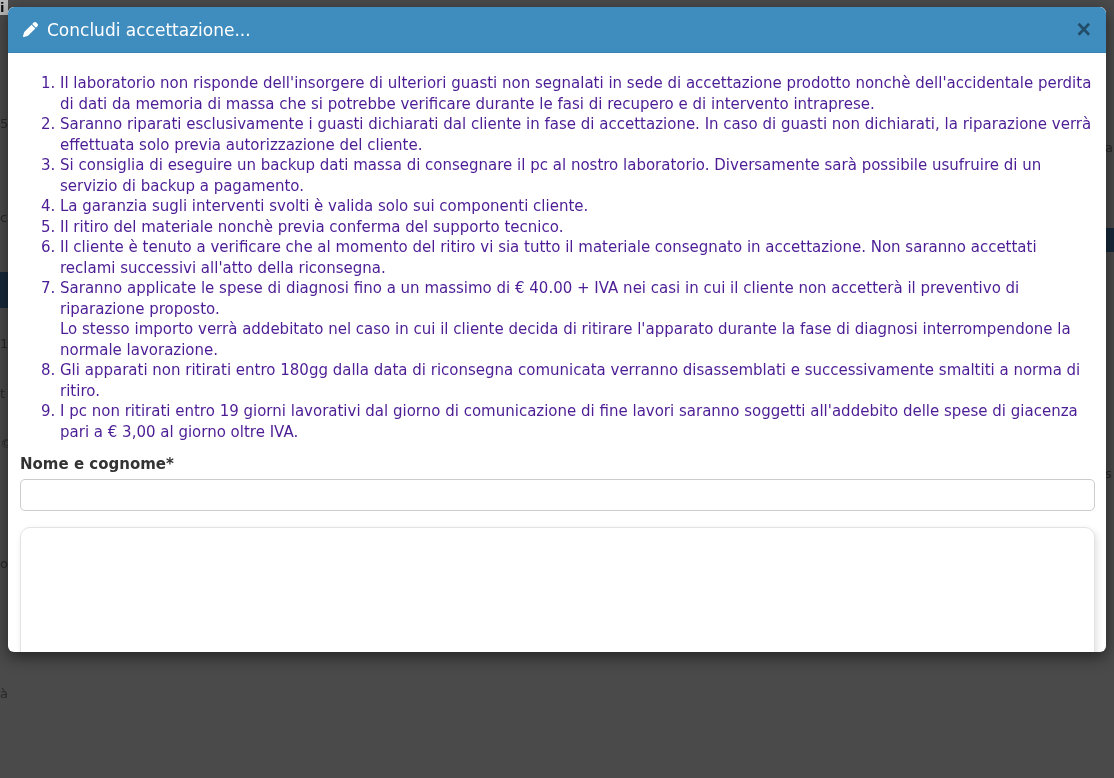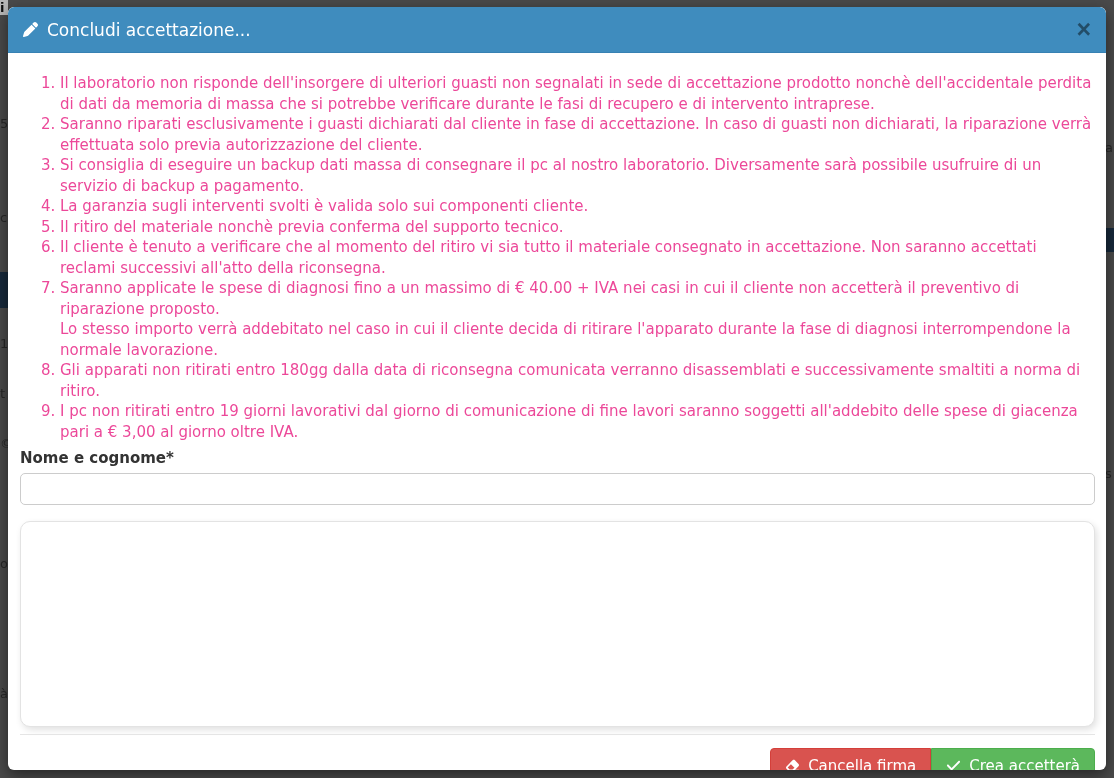--- a/index.html
+++ b/index.html
@@ -15,21 +15,21 @@
   .edge-strip { position: absolute; top: 0; bottom: 0; overflow: hidden; z-index: 1; }
   .edge-left  { left: 0; width: 8px; }
   .edge-right { right: 0; width: 9px; }
   .frag { position: absolute; left: 0; font-size: 13px; color: #282828; line-height: 15px; }
   .frag-top { background: #b9b9b9; color: #101010; font-weight: bold; width: 8px; height: 15px; }
   .accent { position: absolute; left: 0; right: 0; background: #17293b; }
 
   
   .modal {
     position: absolute; left: 8px; top: 7px;
-    width: 1098px; height: 763px;
+    width: 1098px; height: 645px;
     background: #ffffff;
     border-radius: 6px;
     box-shadow: 0 5px 15px rgba(0,0,0,0.5);
     z-index: 2;
     display: flex; flex-direction: column;
     overflow: hidden;
   }
   .modal-header {
     flex: 0 0 46px;
     background: #3f8cbe;
@@ -56,27 +56,27 @@
 
   .modal-body {
     flex: 1;
     padding: 16px 11px 0 12px;
   }
   ol.terms {
     margin: 4px 0 0;
     padding-left: 40px;
     font-size: 15px;
     line-height: 20.5px;
-    color: #ec4899;
+    color: #4c1d95;
   }
   ol.terms li { white-space: pre-line; }
 
   .field-label {
     display: block;
-    margin-top: 7px;
+    margin-top: 13px;
     font-size: 15px;
     font-weight: bold;
     color: #333333;
   }
   .name-input {
     display: block;
     width: 100%;
     height: 32px;
     margin-top: 6px;
     border: 1px solid #cccccc;

